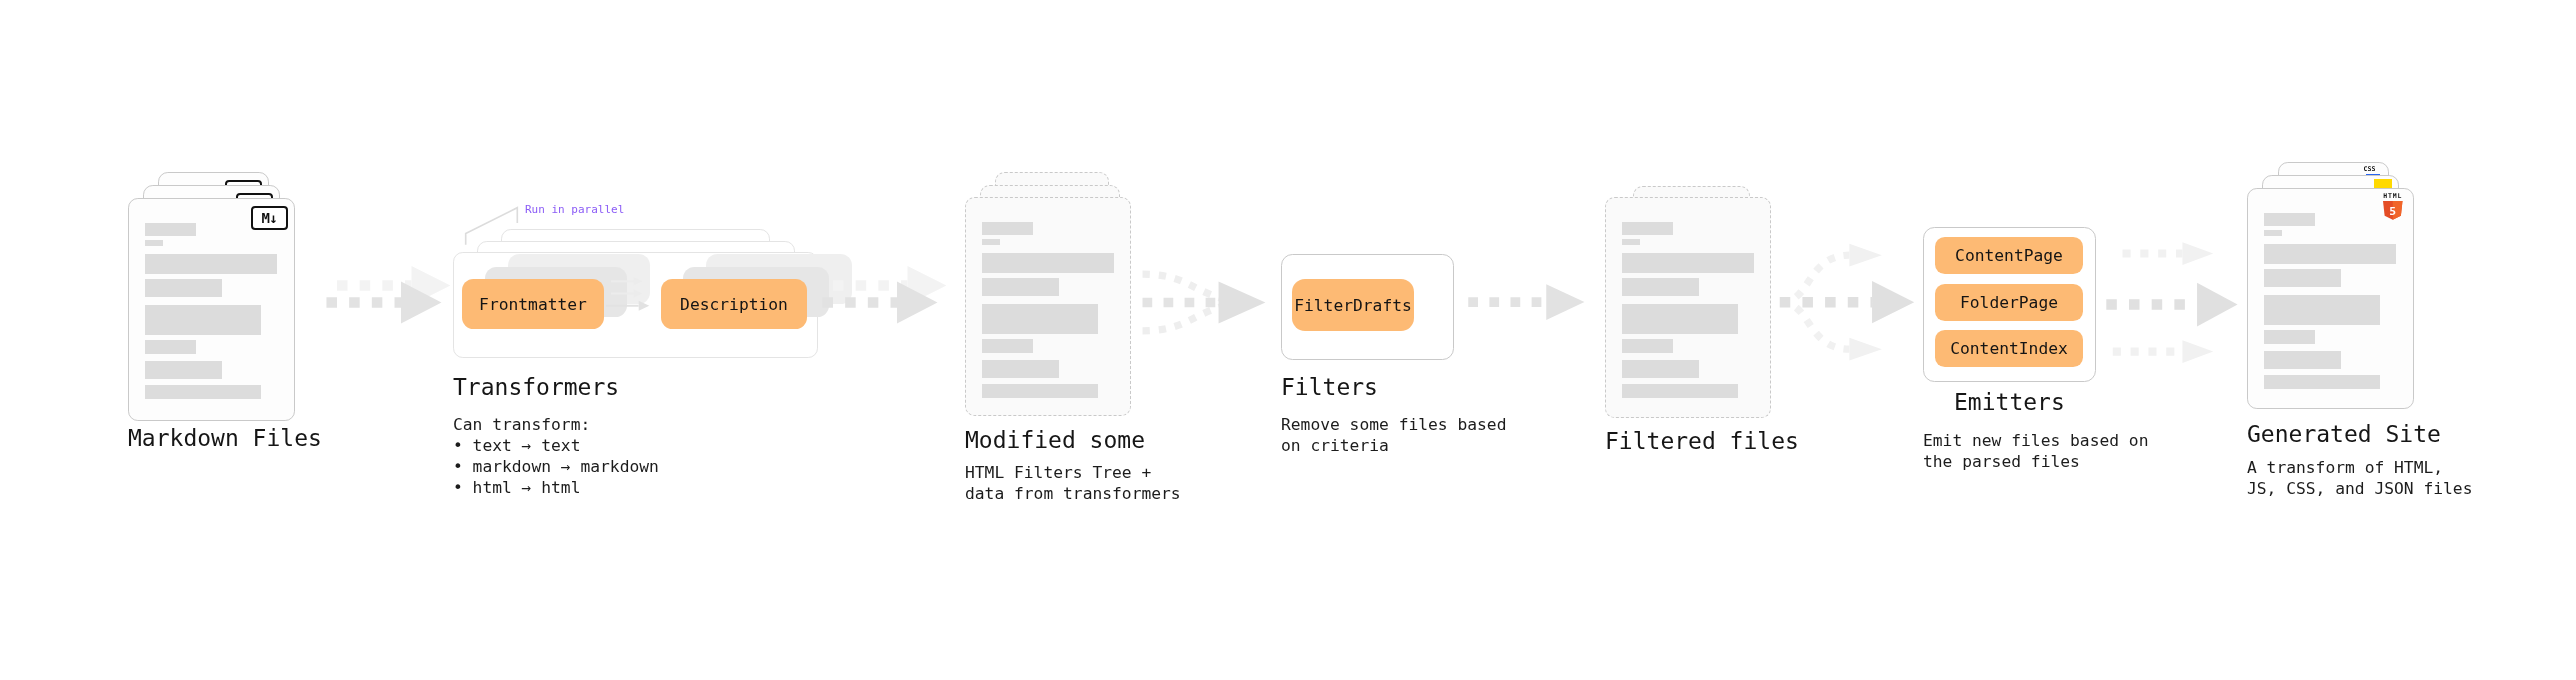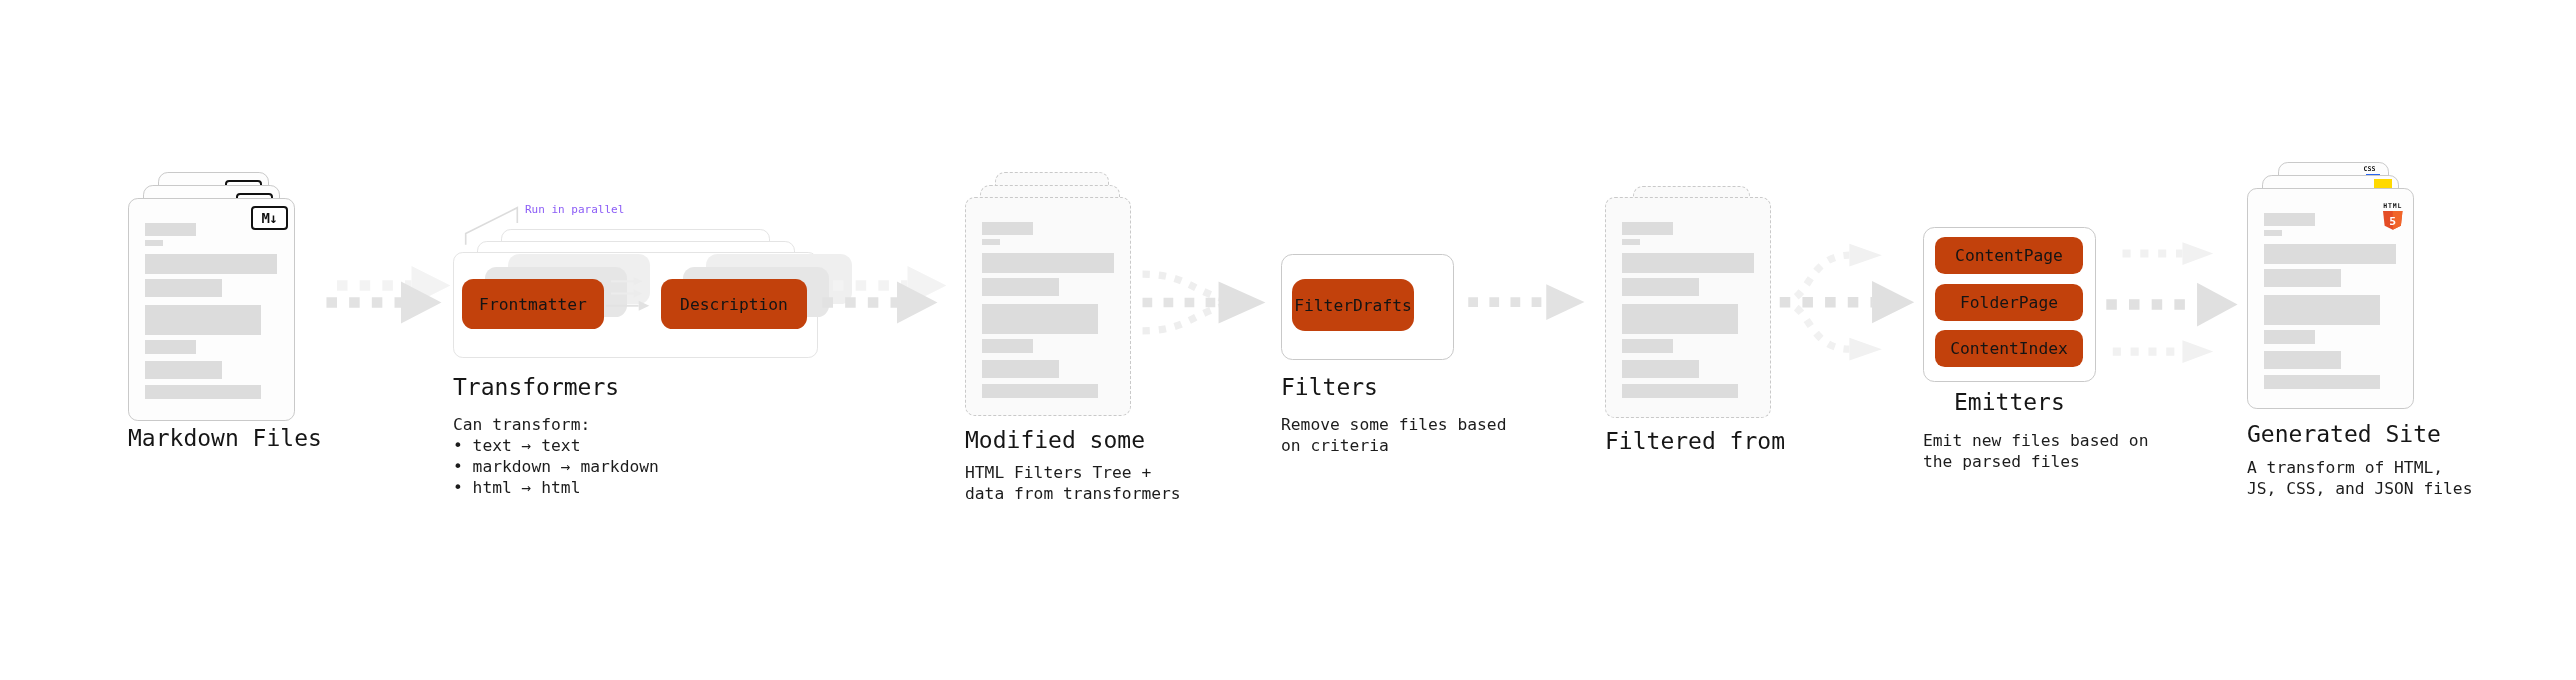--- a/index.html
+++ b/index.html
@@ -18,29 +18,29 @@
 
   
   .md-badge{position:absolute;right:6.5px;top:7.3px;width:32.5px;height:19.5px;border:2px solid #111;border-radius:4.1px;background:#fff;
     display:flex;align-items:center;justify-content:center;font-weight:bold;font-size:14px;color:#111;letter-spacing:-0.8px;}
 
   
   .css-badge{position:absolute;right:4.9px;top:3.3px;width:19.5px;text-align:left;}
   .css-badge .css-txt{font-size:6.5px;font-weight:bold;color:#111;line-height:6.5px;}
   .css-badge .css-bar{width:14px;height:2.4px;background:#2965f1;margin:0.8px auto 0;}
   .js-badge{position:absolute;right:6.5px;top:3.3px;width:18px;height:10.6px;background:#ffd900;}
-  .html5-badge{position:absolute;right:8.1px;top:14px;width:24.4px;text-align:center;}
+  .html5-badge{position:absolute;right:8.1px;top:4px;width:24.4px;text-align:center;}
   .html5-badge .html-txt{font-size:6.5px;font-weight:bold;color:#111;letter-spacing:0.8px;line-height:7.3px;}
 
   
   .frame{position:absolute;box-sizing:border-box;background:#ffffff;border:1.6px solid #e4e4e4;border-radius:9.8px;}
   .frame.darker{border-color:#c9c9c9;border-radius:11.4px;}
 
   
-  .pill{position:absolute;box-sizing:border-box;background:#c2410c;border-radius:11.4px;
+  .pill{position:absolute;box-sizing:border-box;background:#fdba74;border-radius:11.4px;
     display:flex;align-items:center;justify-content:center;font-size:16.3px;color:#141414;}
   .pill.ghost1{background:#e6e6e6;}
   .pill.ghost2{background:#efefef;}
   .pill.small{border-radius:9.8px;}
 
   .stage-label{position:absolute;font-size:23px;line-height:28px;color:#161616;white-space:nowrap;font-weight:500;}
   .stage-body{position:absolute;font-size:16.3px;line-height:21px;color:#1c1c1c;white-space:pre-line;}
   .note-label{position:absolute;font-size:11px;line-height:21px;color:#8b5cf6;white-space:nowrap;}
 
   svg{position:absolute;overflow:visible;}
@@ -169,21 +169,21 @@
           <div class="bar" style="width: 18px; height: 5.7px; margin-top: 4.9px;"></div>
           <div class="bar" style="width: 132px; height: 19.5px; margin-top: 8.1px;"></div>
           <div class="bar" style="width: 77px; height: 18px; margin-top: 4.9px;"></div>
           <div class="bar" style="width: 116px; height: 30px; margin-top: 8.1px;"></div>
           <div class="bar" style="width: 51px; height: 14px; margin-top: 5.7px;"></div>
           <div class="bar" style="width: 77px; height: 18px; margin-top: 6.5px;"></div>
           <div class="bar" style="width: 116px; height: 14px; margin-top: 5.7px;"></div>
         </div>
     </div>
   </div>
-  <div class="stage-label" style="left:1605px;top:427px;">Filtered from</div>
+  <div class="stage-label" style="left:1605px;top:427px;">Filtered files</div>
 
   <svg style="left:1778px;top:226px;" width="142" height="158" viewBox="0 0 175 195">
     <path d="M4,94 C40,94 36,36 88,36" fill="none" stroke="#f1f1f1" stroke-width="9" stroke-dasharray="9 11"></path>
     <polygon points="88,22 88,50 128,36" fill="#f1f1f1"></polygon>
     <path d="M4,94 C40,94 36,152 88,152" fill="none" stroke="#f1f1f1" stroke-width="9" stroke-dasharray="9 11"></path>
     <polygon points="88,138 88,166 128,152" fill="#f1f1f1"></polygon>
     <line x1="2" y1="94" x2="116" y2="94" stroke="#e0e0e0" stroke-width="13" stroke-dasharray="13 15"></line>
     <polygon points="116,68 116,120 168,94" fill="#e0e0e0"></polygon>
   </svg>
 

